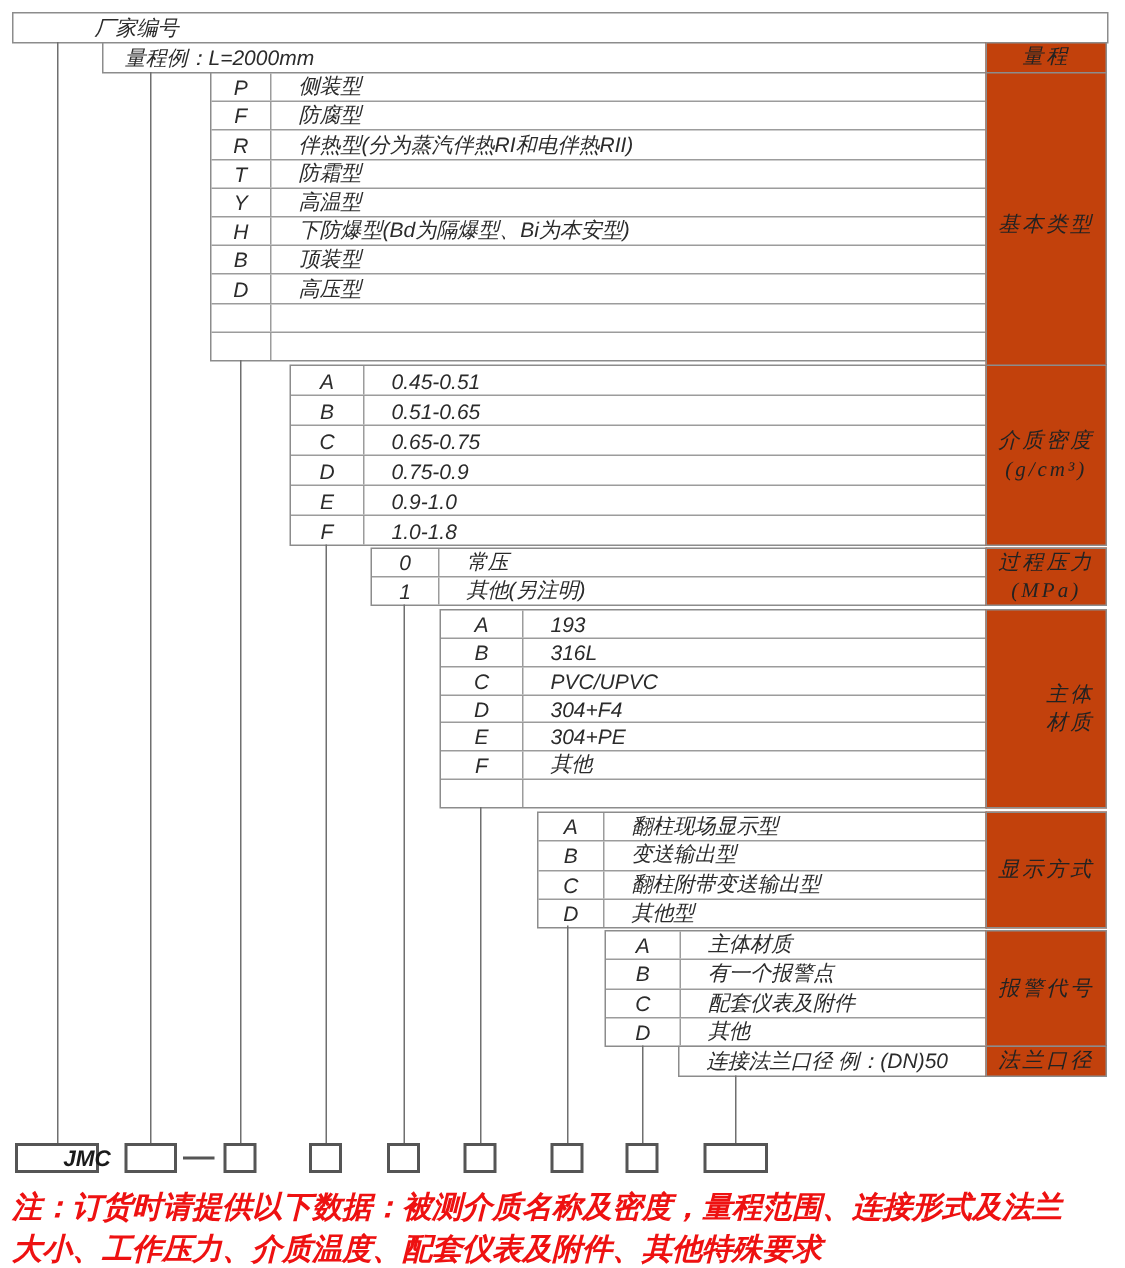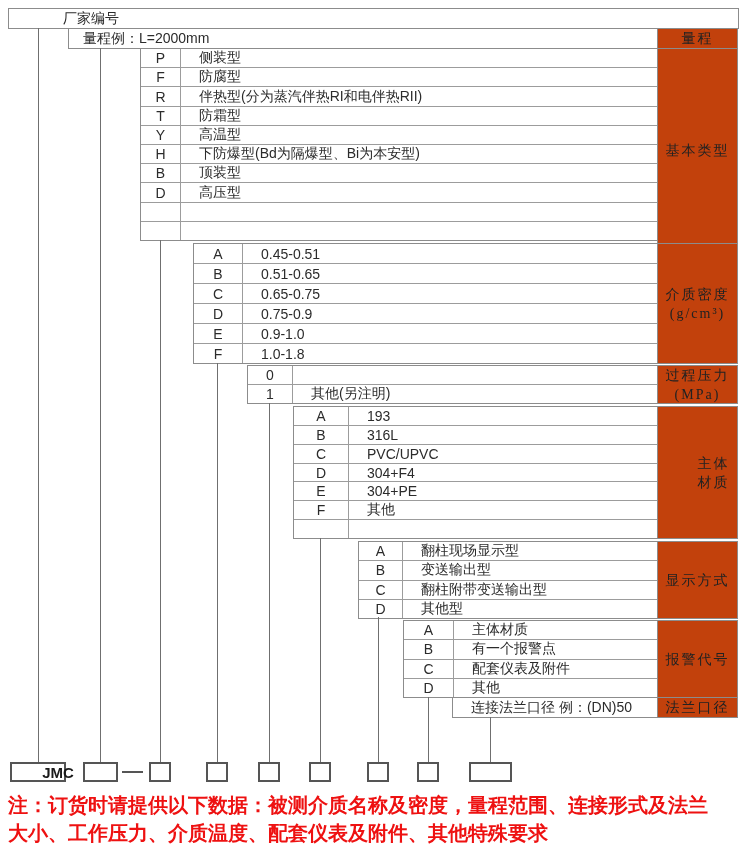--- a/index.html
+++ b/index.html
@@ -1,18 +1,18 @@
 <!DOCTYPE html>
 <html><head>
 <meta charset="utf-8">
 <style>
   html,body { margin:0; padding:0; background:#ffffff; }
   .screen {
     position:relative; width:750px; height:845px; background:#ffffff;
-    font-family:"Liberation Sans", sans-serif; color:#2b2b2b; overflow:hidden;
+    font-family:"Liberation Sans", sans-serif; color:#2b2b2b; overflow:hidden;font-style:italic;
   }
   .hdr {
     position:absolute; box-sizing:border-box; border:1px solid #8c8c8c;
     display:flex; align-items:center; font-size:14px; background:#fff;
   }
   .tbl {
     position:absolute; box-sizing:border-box; border:1px solid #8c8c8c;
     display:flex; flex-direction:column; background:#fff;
   }
   .row { flex:1; display:flex; border-top:1px solid #9c9c9c; min-height:0; }
@@ -134,20 +134,21 @@
       </div>
   </div>
   <div class="lbl" style="top:243px; height:121px;">
     <span>介质密度</span>
     <span>(g/cm³)</span>
   </div>
 
   <div class="tbl" style="left:247px; top:365px; width:411px; height:39px;">
     <div class="row">
         <div class="code" style="width:45px;">0</div>
+        <div class="desc">常压</div>
       </div>
     <div class="row">
         <div class="code" style="width:45px;">1</div>
         <div class="desc">其他(另注明)</div>
       </div>
   </div>
   <div class="lbl" style="top:365px; height:39px;">
     <span>过程压力</span>
     <span>(MPa)</span>
   </div>

